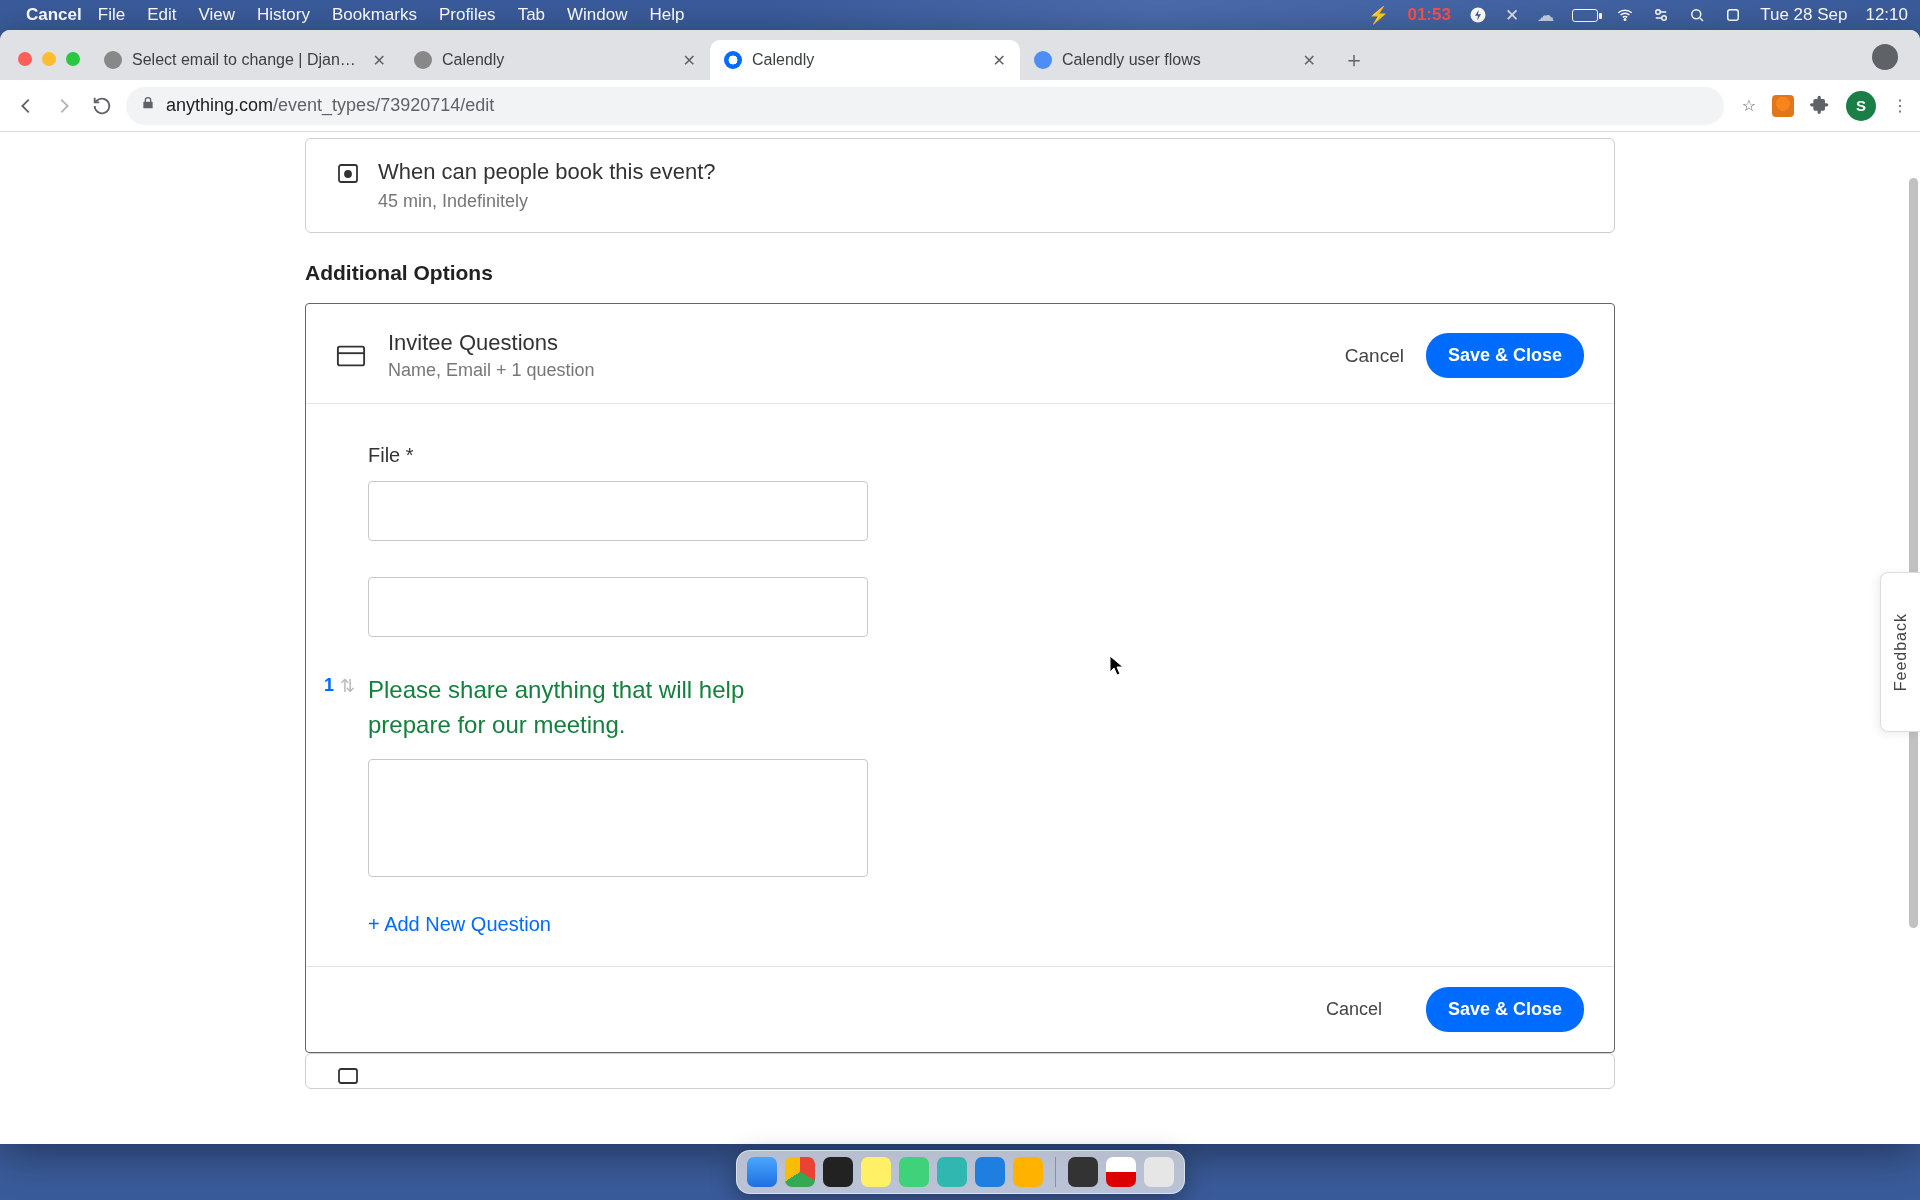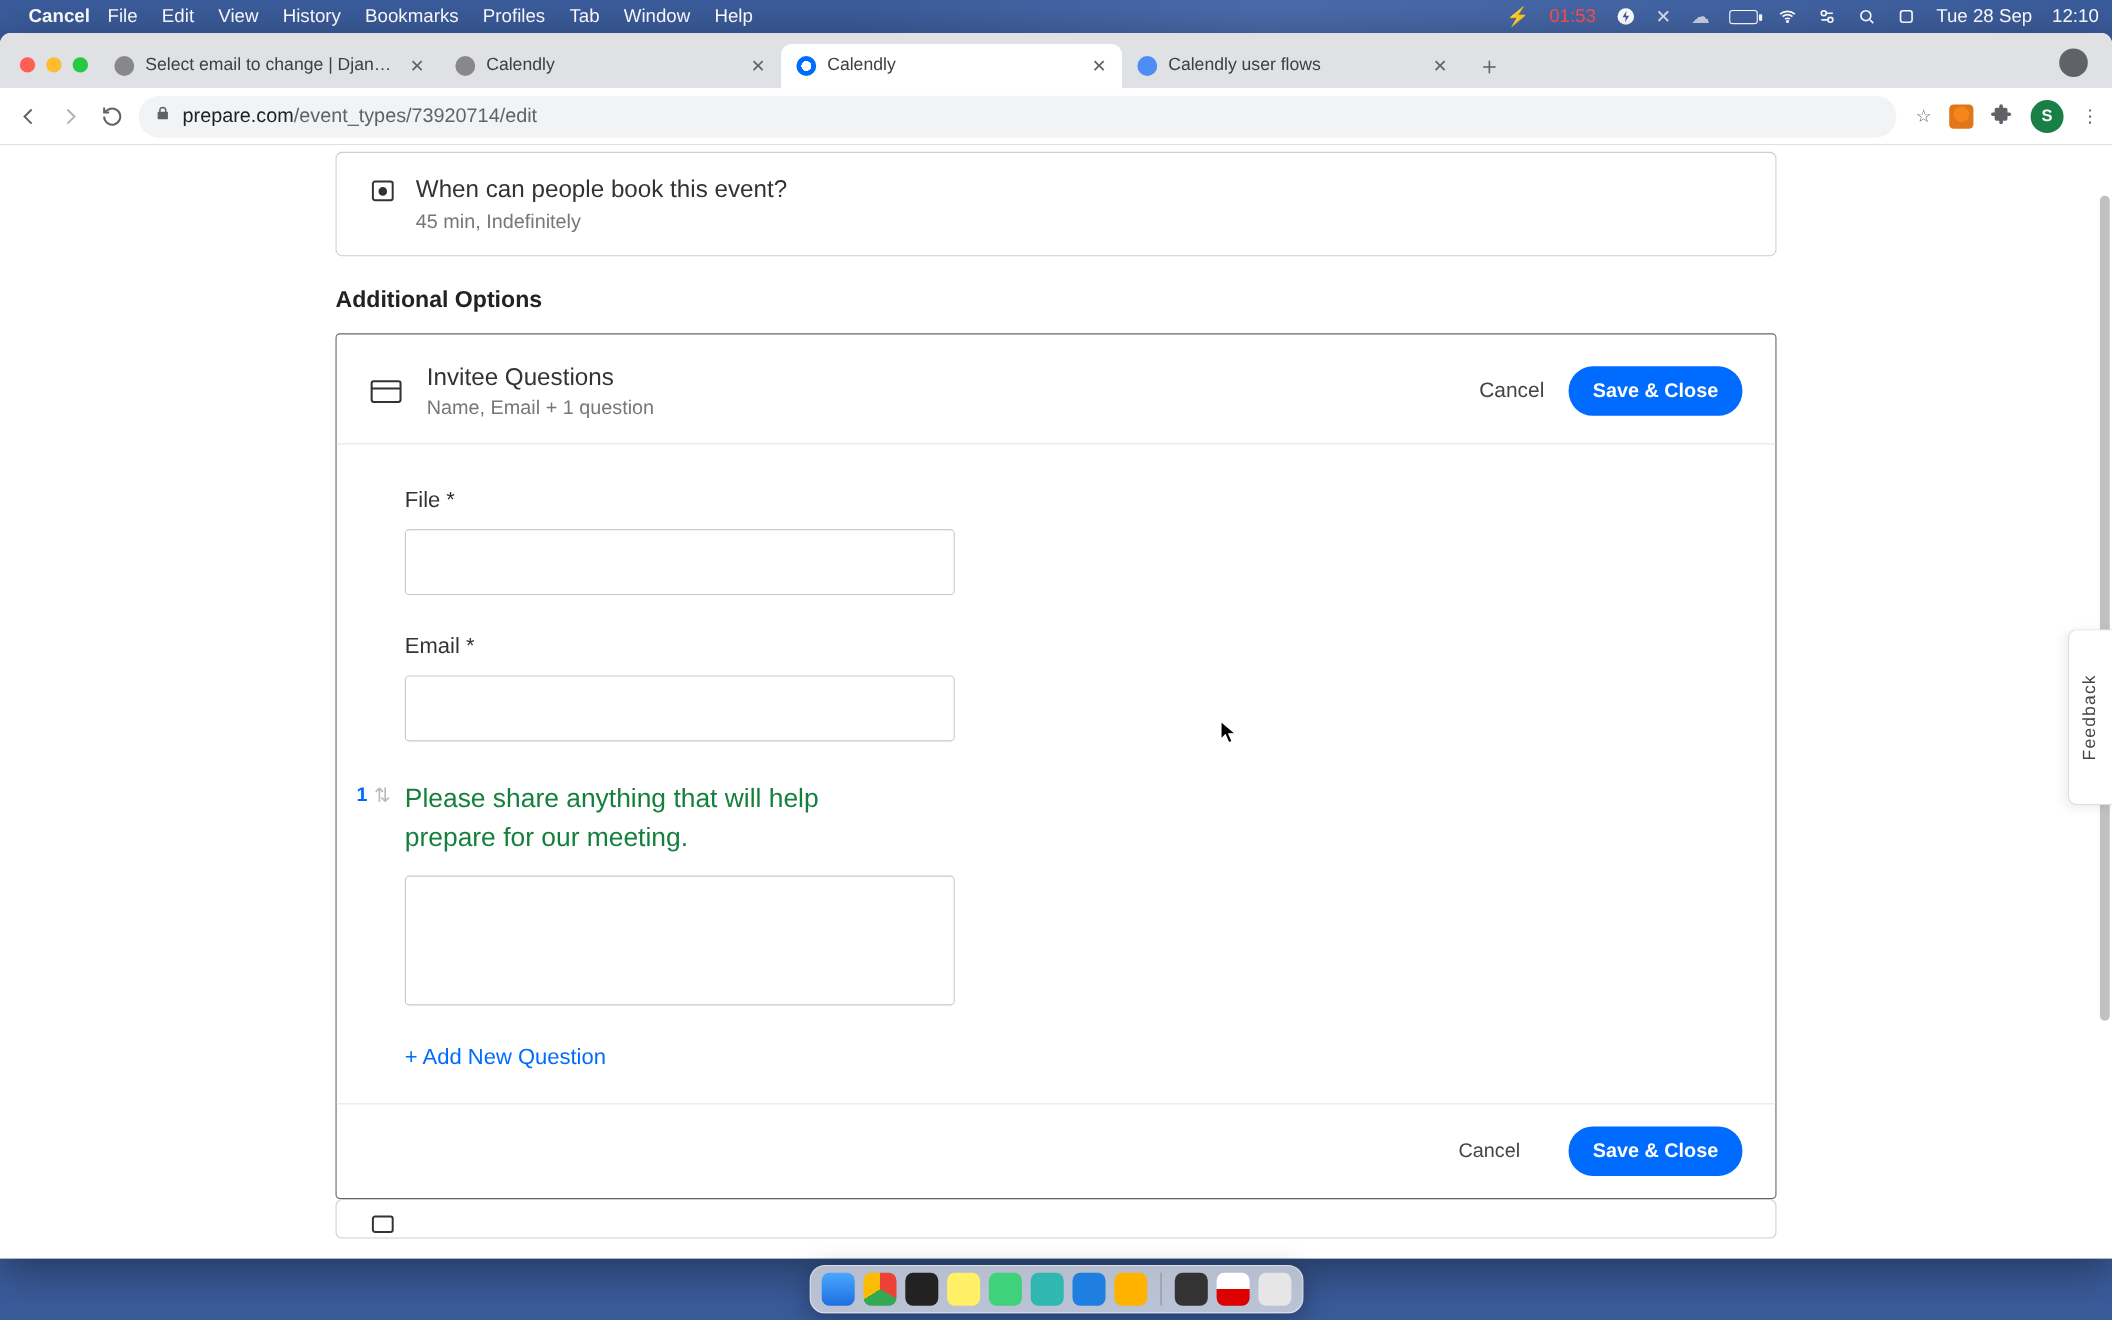--- a/index.html
+++ b/index.html
@@ -144,21 +144,21 @@
   <span class="menu-item">Edit</span>
   <span class="menu-item">View</span>
   <span class="menu-item">History</span>
   <span class="menu-item">Bookmarks</span>
   <span class="menu-item">Profiles</span>
   <span class="menu-item">Tab</span>
   <span class="menu-item">Window</span>
   <span class="menu-item">Help</span>
   <span class="spacer"></span>
   <span class="right-item" style="color:#ff4d4d;font-weight:700;">⚡</span>
-  <span class="right-item status-time" style="color:#ff4d4d;font-weight:400;">01:53</span>
+  <span class="right-item status-time" style="color:#ff4d4d;font-weight:700;">01:53</span>
   <span class="right-item">
       <svg viewBox="0 0 24 24" fill="#fff">
         <circle cx="12" cy="12" r="10"></circle>
         <path d="M13 5l-5 8h4l-1 6 5-8h-4z" fill="#3a5b9a"></path>
       </svg>
     </span>
   <span class="right-item" style="opacity:.8;">✕</span>
   <span class="right-item" style="opacity:.7;">☁︎</span>
   <span class="right-item battery-icon">
       <span class="batt"></span>
@@ -240,21 +240,21 @@
     <div class="nav-btn">
         <svg viewBox="0 0 24 24" fill="none" stroke="#5f6368" stroke-width="2">
           <path d="M4 12a8 8 0 1 0 3-6.3L4 8"></path>
           <path d="M4 3v5h5"></path>
         </svg>
       </div>
     <div class="omnibox">
       <span class="lock"><svg width="16" height="16" viewBox="0 0 24 24" fill="#5f6368">
             <path d="M7 10V8a5 5 0 0 1 10 0v2h1a1 1 0 0 1 1 1v8a1 1 0 0 1-1 1H6a1 1 0 0 1-1-1v-8a1 1 0 0 1 1-1h1zm2 0h6V8a3 3 0 1 0-6 0v2z"></path>
           </svg></span>
-      <span class="url"><span class="host">prepare.com</span><span class="path">/event_types/73920714/edit</span></span>
+      <span class="url"><span class="host">anything.com</span><span class="path">/event_types/73920714/edit</span></span>
     </div>
     <div class="ext-icons">
       <span class="star">☆</span>
       <span class="fox"></span>
       <span class="puzzle"><svg width="20" height="20" viewBox="0 0 24 24" fill="#5f6368">
             <path d="M20 11h-2V8a2 2 0 0 0-2-2h-3V4a2 2 0 1 0-4 0v2H6a2 2 0 0 0-2 2v3H2a2 2 0 1 0 0 4h2v3a2 2 0 0 0 2 2h3v2a2 2 0 1 0 4 0v-2h3a2 2 0 0 0 2-2v-3h2a2 2 0 1 0 0-4z"></path>
           </svg></span>
       <span class="avatar">S</span>
       <span class="kebab">⋮</span>
     </div>
@@ -293,21 +293,20 @@
           <span class="btn-cancel">Cancel</span>
           <button class="btn-primary">Save &amp; Close</button>
         </div>
 
         <div class="qbody">
           <div class="field-block">
             <div class="field-label">File *</div>
             <div class="field-input"></div>
           </div>
           <div class="field-block">
-            <div class="field-label">Email *</div>
             <div class="field-input"></div>
           </div>
           <div class="field-block">
             <span class="q-num">1</span>
             <span class="q-drag">⇅</span>
             <div class="q-text">Please share anything that will help prepare for our meeting.</div>
             <div class="field-textarea"></div>
           </div>
           <div class="add-new">+ Add New Question</div>
         </div>

